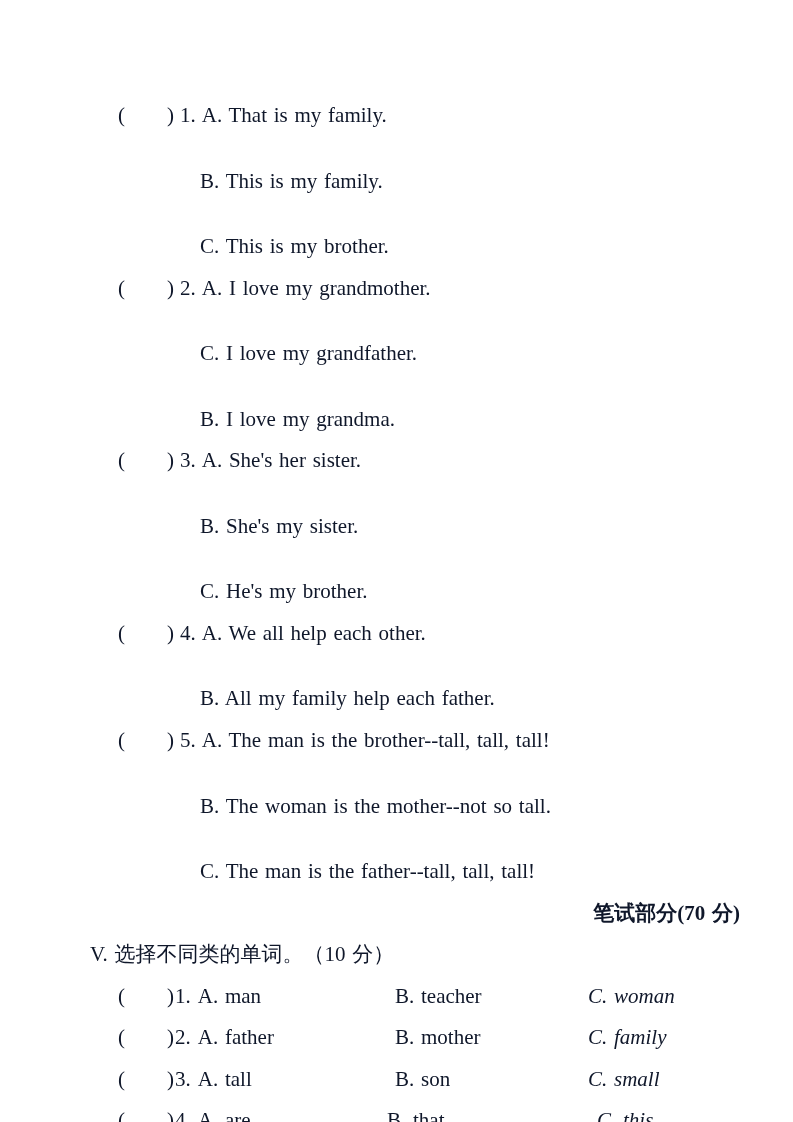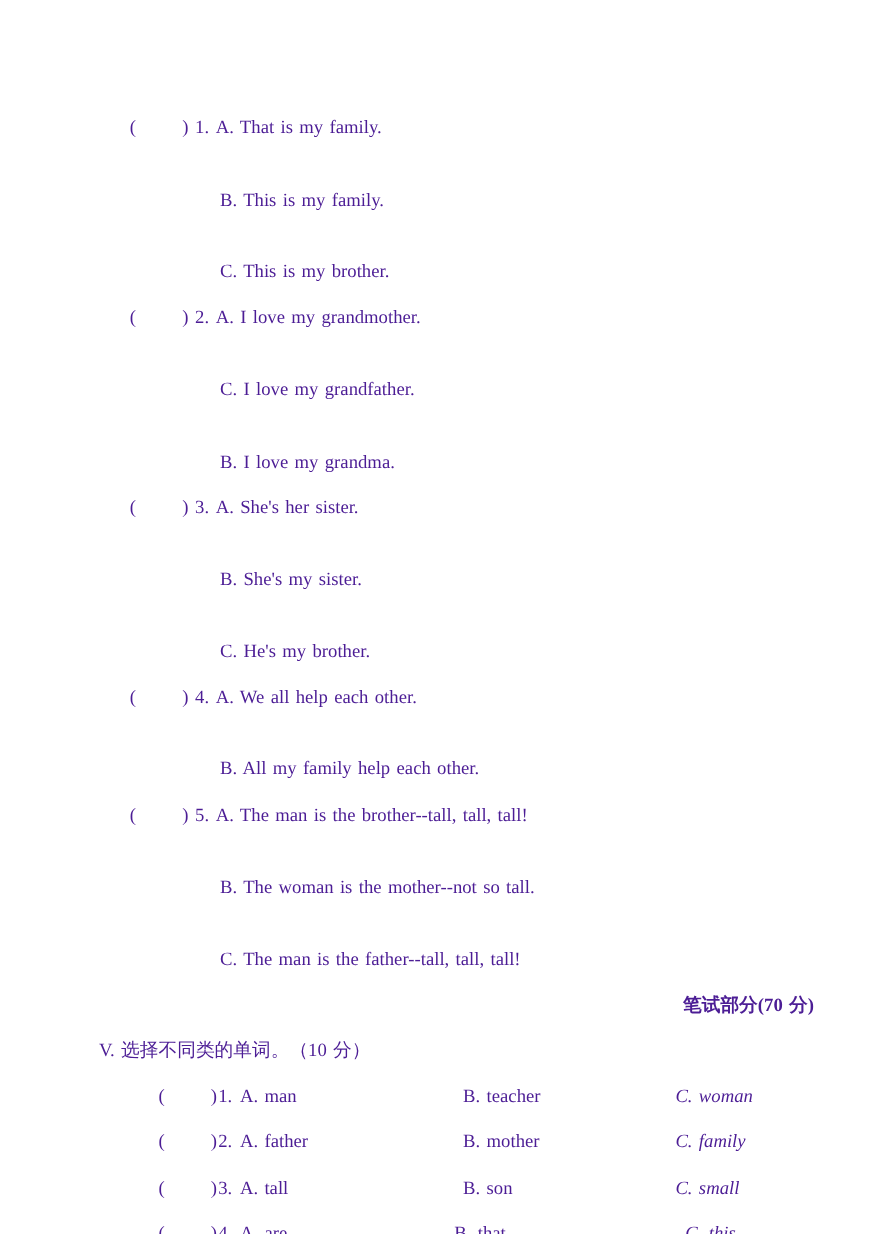--- a/index.html
+++ b/index.html
@@ -5,23 +5,23 @@
   html, body {
     margin: 0;
     padding: 0;
     background: #ffffff;
   }
   .sheet {
     position: relative;
     width: 757px;
     height: 1122px;
     background: #ffffff;
-    color: #4c1d95;
+    color: #0f172a;
     font-family: "Liberation Serif", "DejaVu Serif", serif;
-    font-size: 17px;
+    font-size: 21px;
     overflow: hidden;
   }
   .content {
     position: absolute;
     top: 95px;
     left: 0;
     right: 0;
   }
   .line {
     height: 41.55px;
@@ -43,21 +43,21 @@
   .q-num-tight { margin-left: 1px; margin-right: 7px; }
   
   .heading-line {
     text-align: right;
     padding-right: 17px;
     font-weight: bold;
   }
   
   .section-line { padding-left: 90px; }
   
-  .written-row { position: relative; margin-left: 26px; }
+  .written-row { position: relative; }
   .written-row .col-b { position: absolute; left: 395px; top: 0; }
   .written-row .col-c { position: absolute; left: 588px; top: 0; font-style: italic; }
   .written-row.r4 .col-b { left: 387px; }
   .written-row.r4 .col-c { left: 597px; }
 </style>
 </head>
 <body>
 
 <div class="sheet">
   <div class="content">
@@ -68,21 +68,21 @@
 
     <div class="line bracket-line"><span>(</span><span class="blank"></span><span>)</span><span class="q-num">2.</span><span>A. I love my grandmother.</span></div>
     <div class="line option-line"><span>C. I love my grandfather.</span></div>
     <div class="line option-line"><span>B. I love my grandma.</span></div>
 
     <div class="line bracket-line"><span>(</span><span class="blank"></span><span>)</span><span class="q-num">3.</span><span>A. She's her sister.</span></div>
     <div class="line option-line"><span>B. She's my sister.</span></div>
     <div class="line option-line"><span>C. He's my brother.</span></div>
 
     <div class="line bracket-line"><span>(</span><span class="blank"></span><span>)</span><span class="q-num">4.</span><span>A. We all help each other.</span></div>
-    <div class="line option-line"><span>B. All my family help each other.</span></div>
+    <div class="line option-line"><span>B. All my family help each father.</span></div>
 
     <div class="line bracket-line"><span>(</span><span class="blank"></span><span>)</span><span class="q-num">5.</span><span>A. The man is the brother--tall, tall, tall!</span></div>
     <div class="line option-line"><span>B. The woman is the mother--not so tall.</span></div>
     <div class="line option-line"><span>C. The man is the father--tall, tall, tall!</span></div>
 
     <div class="line heading-line">笔试部分(70 分)</div>
 
     <div class="line section-line">V. 选择不同类的单词。（10 分）</div>
 
     <div class="line bracket-line written-row r1"><span>(</span><span class="blank"></span><span>)</span><span class="q-num-tight">1.</span><span>A. man</span><span class="col-b">B. teacher</span><span class="col-c">C. woman</span></div>

